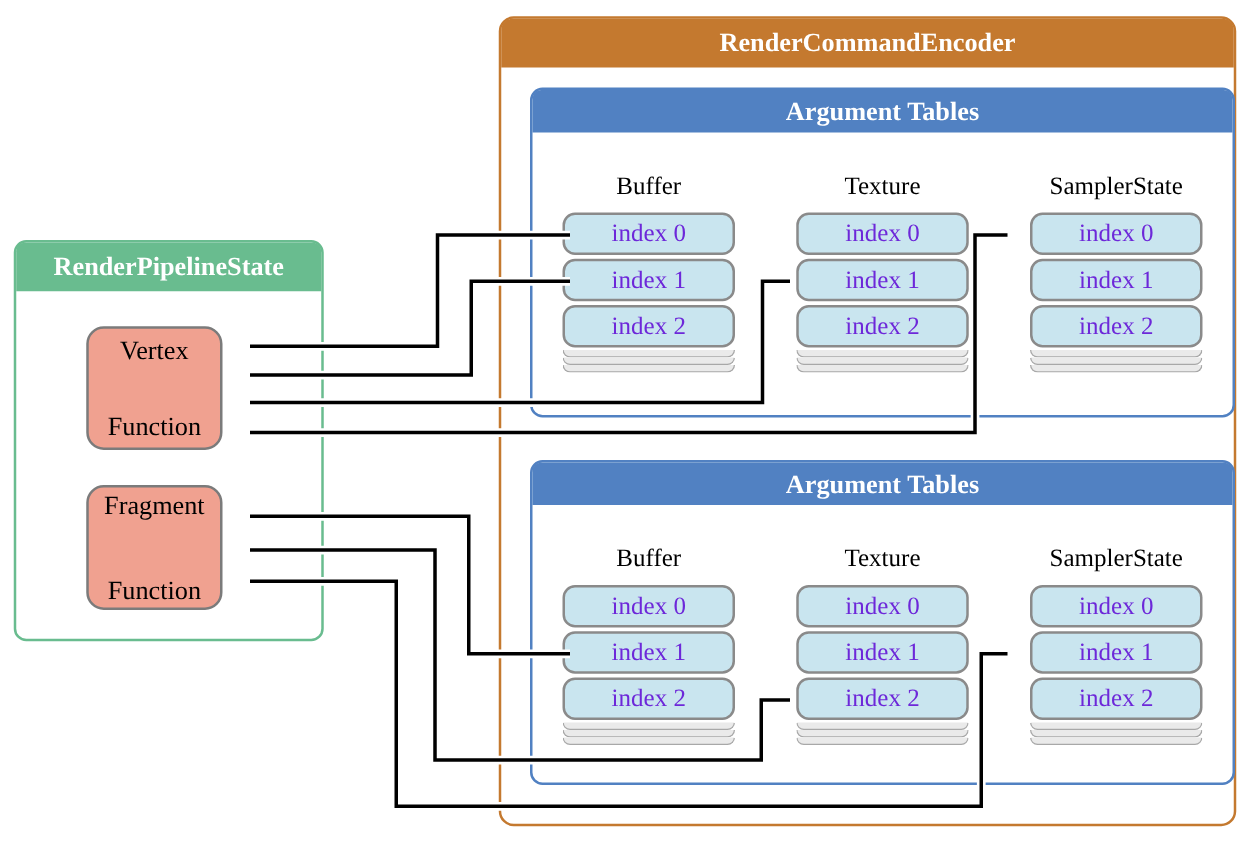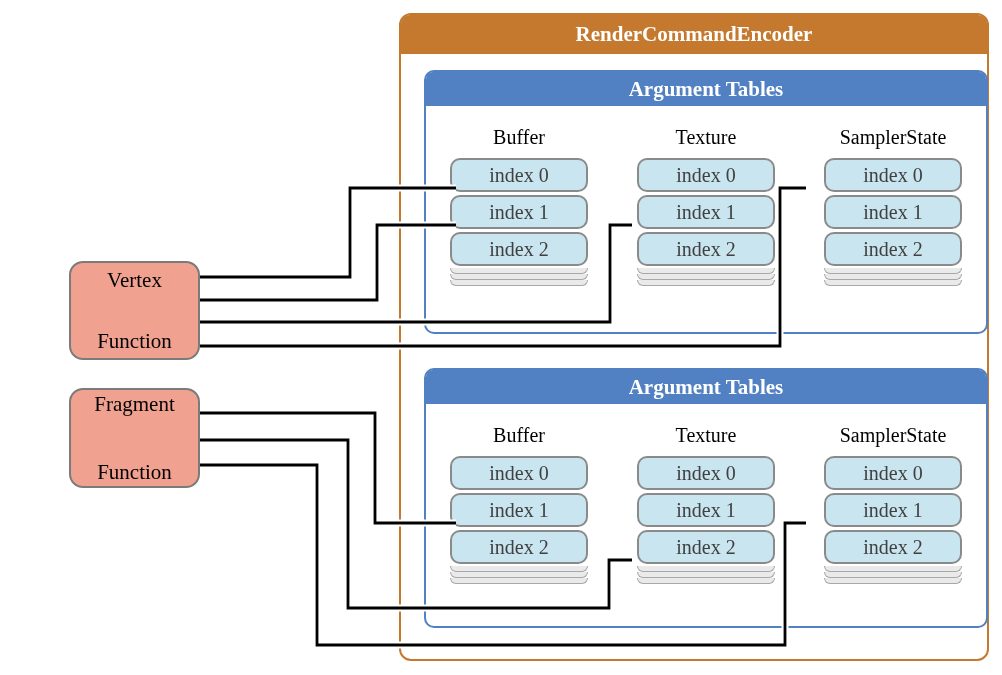--- a/index.html
+++ b/index.html
@@ -40,32 +40,32 @@
     width:564px;left:424px;
     border:2.5px solid var(--table-blue);border-radius:10px;
   }
   .argtable-1{top:70px;height:264px;}
   .argtable-2{top:368px;height:260px;}
   .argtable .box-header{
     height:34px;line-height:34px;font-size:21px;
     background:var(--table-blue);border-radius:7px 7px 0 0;
   }
   .table-body{
-    position:absolute;top:22px;left:0;right:0;
+    position:absolute;top:34px;left:0;right:0;
     display:flex;justify-content:space-between;padding:0 24px;
   }
   .col{width:138px;}
   .col-header{
     margin-top:31px;height:25px;margin-bottom:8px;
     font-size:20px;line-height:25px;text-align:center;color:#000;
   }
   .cell{
     box-sizing:border-box;height:34px;margin-bottom:3px;
     background:var(--cell-fill);border:2px solid var(--cell-border);
-    border-radius:10px;text-align:center;font-size:20px;line-height:30px;color:#404040;
+    border-radius:10px;text-align:center;font-size:20px;line-height:30px;color:#6d28d9;
   }
   .stack{margin-top:-1px;}
   .stack-layer{
     box-sizing:border-box;height:6px;
     background:var(--stack-fill);
     border:1.5px solid var(--stack-border);border-top:none;
     border-radius:0 0 9px 9px;
   }
 
   
@@ -73,21 +73,21 @@
     left:11px;top:192px;width:248px;height:321px;
     border:2.5px solid var(--pipeline-green);border-radius:10px;
   }
   .pipeline .box-header{
     height:39px;line-height:39px;font-size:21px;
     background:var(--pipeline-green);border-radius:7px 7px 0 0;
   }
 
   
   .func{
-    position:absolute;box-sizing:border-box;left:69px;width:131px;
+    position:absolute;box-sizing:border-box;left:69px;width:109px;
     background:var(--function-fill);border:2px solid var(--function-border);
     border-radius:14px;display:flex;flex-direction:column;
     align-items:center;justify-content:center;
     font-size:21px;line-height:28px;color:#000;text-align:center;gap:33px;
   }
   .func-vertex{top:261px;height:99px;}
   .func-fragment{top:388px;height:100px;justify-content:space-between;}
 
   
   .conn{
@@ -178,20 +178,23 @@
         <div class="cell">index 2</div>
         <div class="stack">
           <div class="stack-layer"></div>
           <div class="stack-layer"></div>
           <div class="stack-layer"></div>
         </div>
       </div>
     </div>
   </div>
 
+  <div class="box pipeline">
+    <div class="box-header">RenderPipelineState</div>
+  </div>
 
   <div class="func func-vertex">
     <span>Vertex</span>
     <span>Function</span>
   </div>
   <div class="func func-fragment">
     <span>Fragment</span>
     <span>Function</span>
   </div>
 

